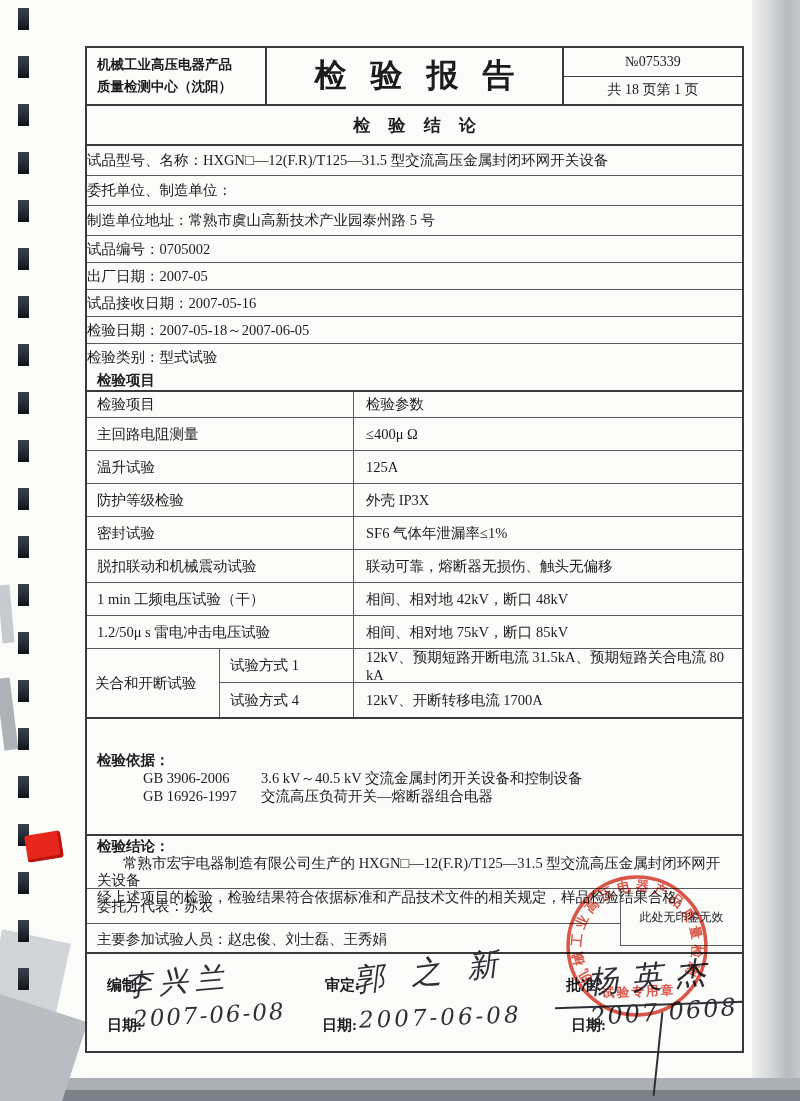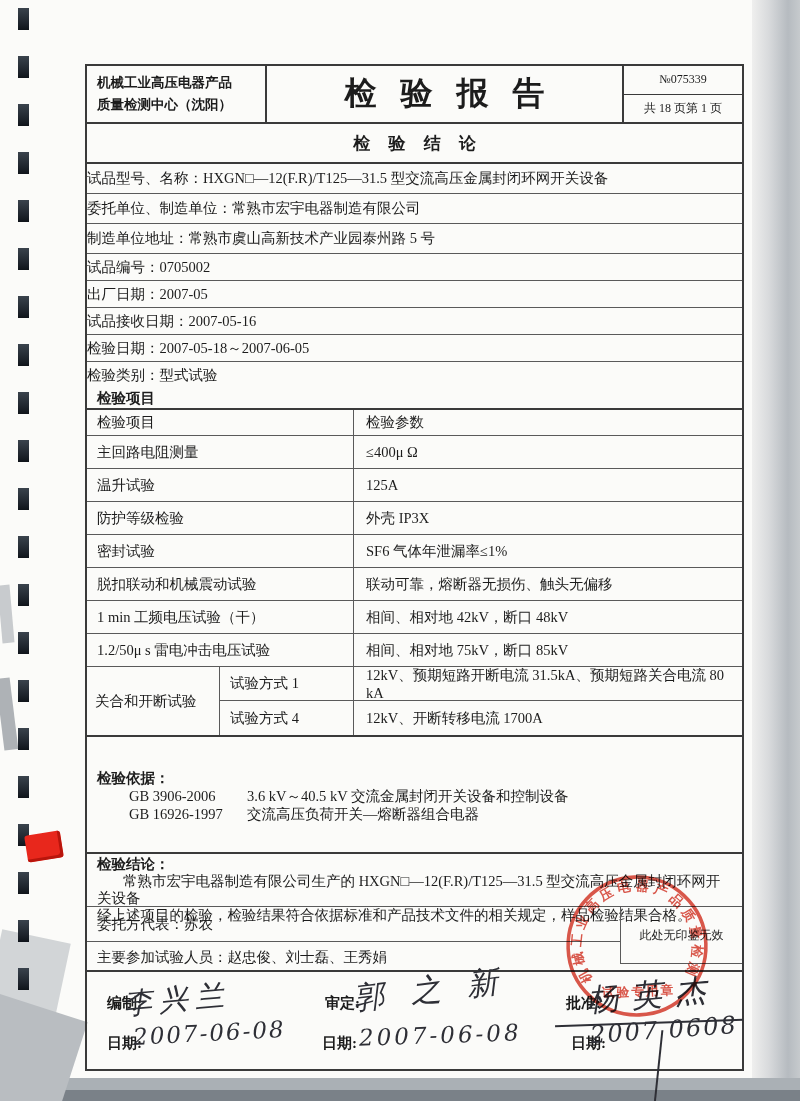--- a/index.html
+++ b/index.html
@@ -19,28 +19,28 @@
   .wedge1{position:absolute;left:-12px;top:935px;width:70px;height:130px;background:#d2d5d7;transform:rotate(12deg);}
   .wedge2{position:absolute;left:-22px;top:1005px;width:95px;height:110px;background:#b9bdc1;transform:rotate(18deg);}
   .smudge1{position:absolute;left:0;top:585px;width:12px;height:58px;background:#c8cbce;transform:rotate(-5deg);}
   .smudge2{position:absolute;left:0;top:678px;width:14px;height:72px;background:#aeb2b6;transform:rotate(-7deg);}
   .binding{position:absolute;left:18px;top:8px;width:11px;height:1008px;z-index:3;
     background:repeating-linear-gradient(180deg,#3a434d 0px,#1c222a 16px,#0f141a 22px,rgba(0,0,0,0) 22px,rgba(0,0,0,0) 48px);}
   .red-tab{position:absolute;left:26px;top:833px;width:36px;height:27px;background:#e8271c;
     border-radius:3px;transform:rotate(-9deg);box-shadow:inset -3px -3px 0 #b8150c;z-index:4;}
 
   
-  .doc{position:absolute;left:85px;top:64px;width:659px;border:2px solid #3a3a3a;background:transparent;z-index:2;}
+  .doc{position:absolute;left:85px;top:46px;width:659px;border:2px solid #3a3a3a;background:transparent;z-index:2;}
 
   .header{display:flex;height:58px;border-bottom:2px solid #3a3a3a;}
   .h-left{width:180px;border-right:2px solid #3a3a3a;display:flex;flex-direction:column;
     justify-content:center;padding-left:10px;font-weight:bold;font-size:13.5px;line-height:1.6;}
   .h-center{flex:1;display:flex;align-items:center;justify-content:center;
     font-size:32px;font-weight:bold;letter-spacing:8px;text-indent:8px;}
-  .h-right{width:120px;border-left:2px solid #3a3a3a;display:flex;flex-direction:column;font-size:12px;}
+  .h-right{width:180px;border-left:2px solid #3a3a3a;display:flex;flex-direction:column;font-size:14px;}
   .h-no{flex:1;display:flex;align-items:center;justify-content:center;border-bottom:1.5px solid #3a3a3a;}
   .h-pg{flex:1;display:flex;align-items:center;justify-content:center;text-align:center;}
 
   .sec-title{height:40px;border-bottom:2px solid #3a3a3a;display:flex;align-items:center;
     justify-content:center;font-weight:bold;font-size:17px;letter-spacing:7px;text-indent:7px;}
 
   .info-row{display:flex;align-items:center;padding-left:0;font-size:14.5px;border-bottom:1px solid #5a5a5a;}
   .r30{height:30px;} .r27{height:27px;} .r26{height:26px;border-bottom:none;}
   .items-label{height:22px;display:flex;align-items:center;padding-left:10px;
     font-weight:bold;font-size:14.5px;border-bottom:2px solid #3a3a3a;}
@@ -54,21 +54,21 @@
   .g-item{width:133px;border-right:1px solid #5a5a5a;display:flex;align-items:center;padding-left:8px;}
   .g-right{flex:1;}
   .g-sub{display:flex;height:34px;}
   .g-sub.first{border-bottom:1px solid #5a5a5a;}
   .g-mode{width:134px;border-right:1px solid #5a5a5a;display:flex;align-items:center;padding-left:10px;}
   .g-param{flex:1;display:flex;align-items:center;padding-left:12px;}
 
   .basis{height:117px;border-bottom:2px solid #3a3a3a;padding:32px 0 0 10px;font-size:14.5px;line-height:18px;}
   .basis-label{font-weight:bold;}
   .basis-entry{display:flex;}
-  .basis-code{margin-left:32px;width:118px;}
+  .basis-code{margin-left:46px;width:118px;}
 
   .concl{height:53px;border-bottom:1px solid #5a5a5a;padding:2px 8px 0 10px;font-size:14.5px;line-height:17px;}
   .concl-label{font-weight:bold;}
   .concl-l1{text-indent:26px;}
 
   .rep-block{position:relative;height:65px;border-bottom:2px solid #3a3a3a;font-size:14.5px;}
   .rep-left{position:absolute;left:0;top:0;width:533px;height:35px;border-bottom:1px solid #5a5a5a;
     display:flex;align-items:center;padding-left:10px;}
   .part-row{position:absolute;left:0;top:35px;width:533px;height:30px;display:flex;align-items:center;padding-left:10px;}
   .seal-box{position:absolute;left:533px;top:0;width:122px;height:57px;border-left:1px solid #5a5a5a;
@@ -123,21 +123,20 @@
   </div>
 
   <div class="sec-title">检 验 结 论</div>
 
   <div class="info-row r30">
     <span>试品型号、名称：</span>
     <span>HXGN□—12(F.R)/T125—31.5 型交流高压金属封闭环网开关设备</span>
   </div>
   <div class="info-row r30">
     <span>委托单位、制造单位：</span>
-    <span>常熟市宏宇电器制造有限公司</span>
   </div>
   <div class="info-row r30">
     <span>制造单位地址：</span>
     <span>常熟市虞山高新技术产业园泰州路 5 号</span>
   </div>
   <div class="info-row r27">
     <span>试品编号：</span>
     <span>0705002</span>
   </div>
   <div class="info-row r27">

